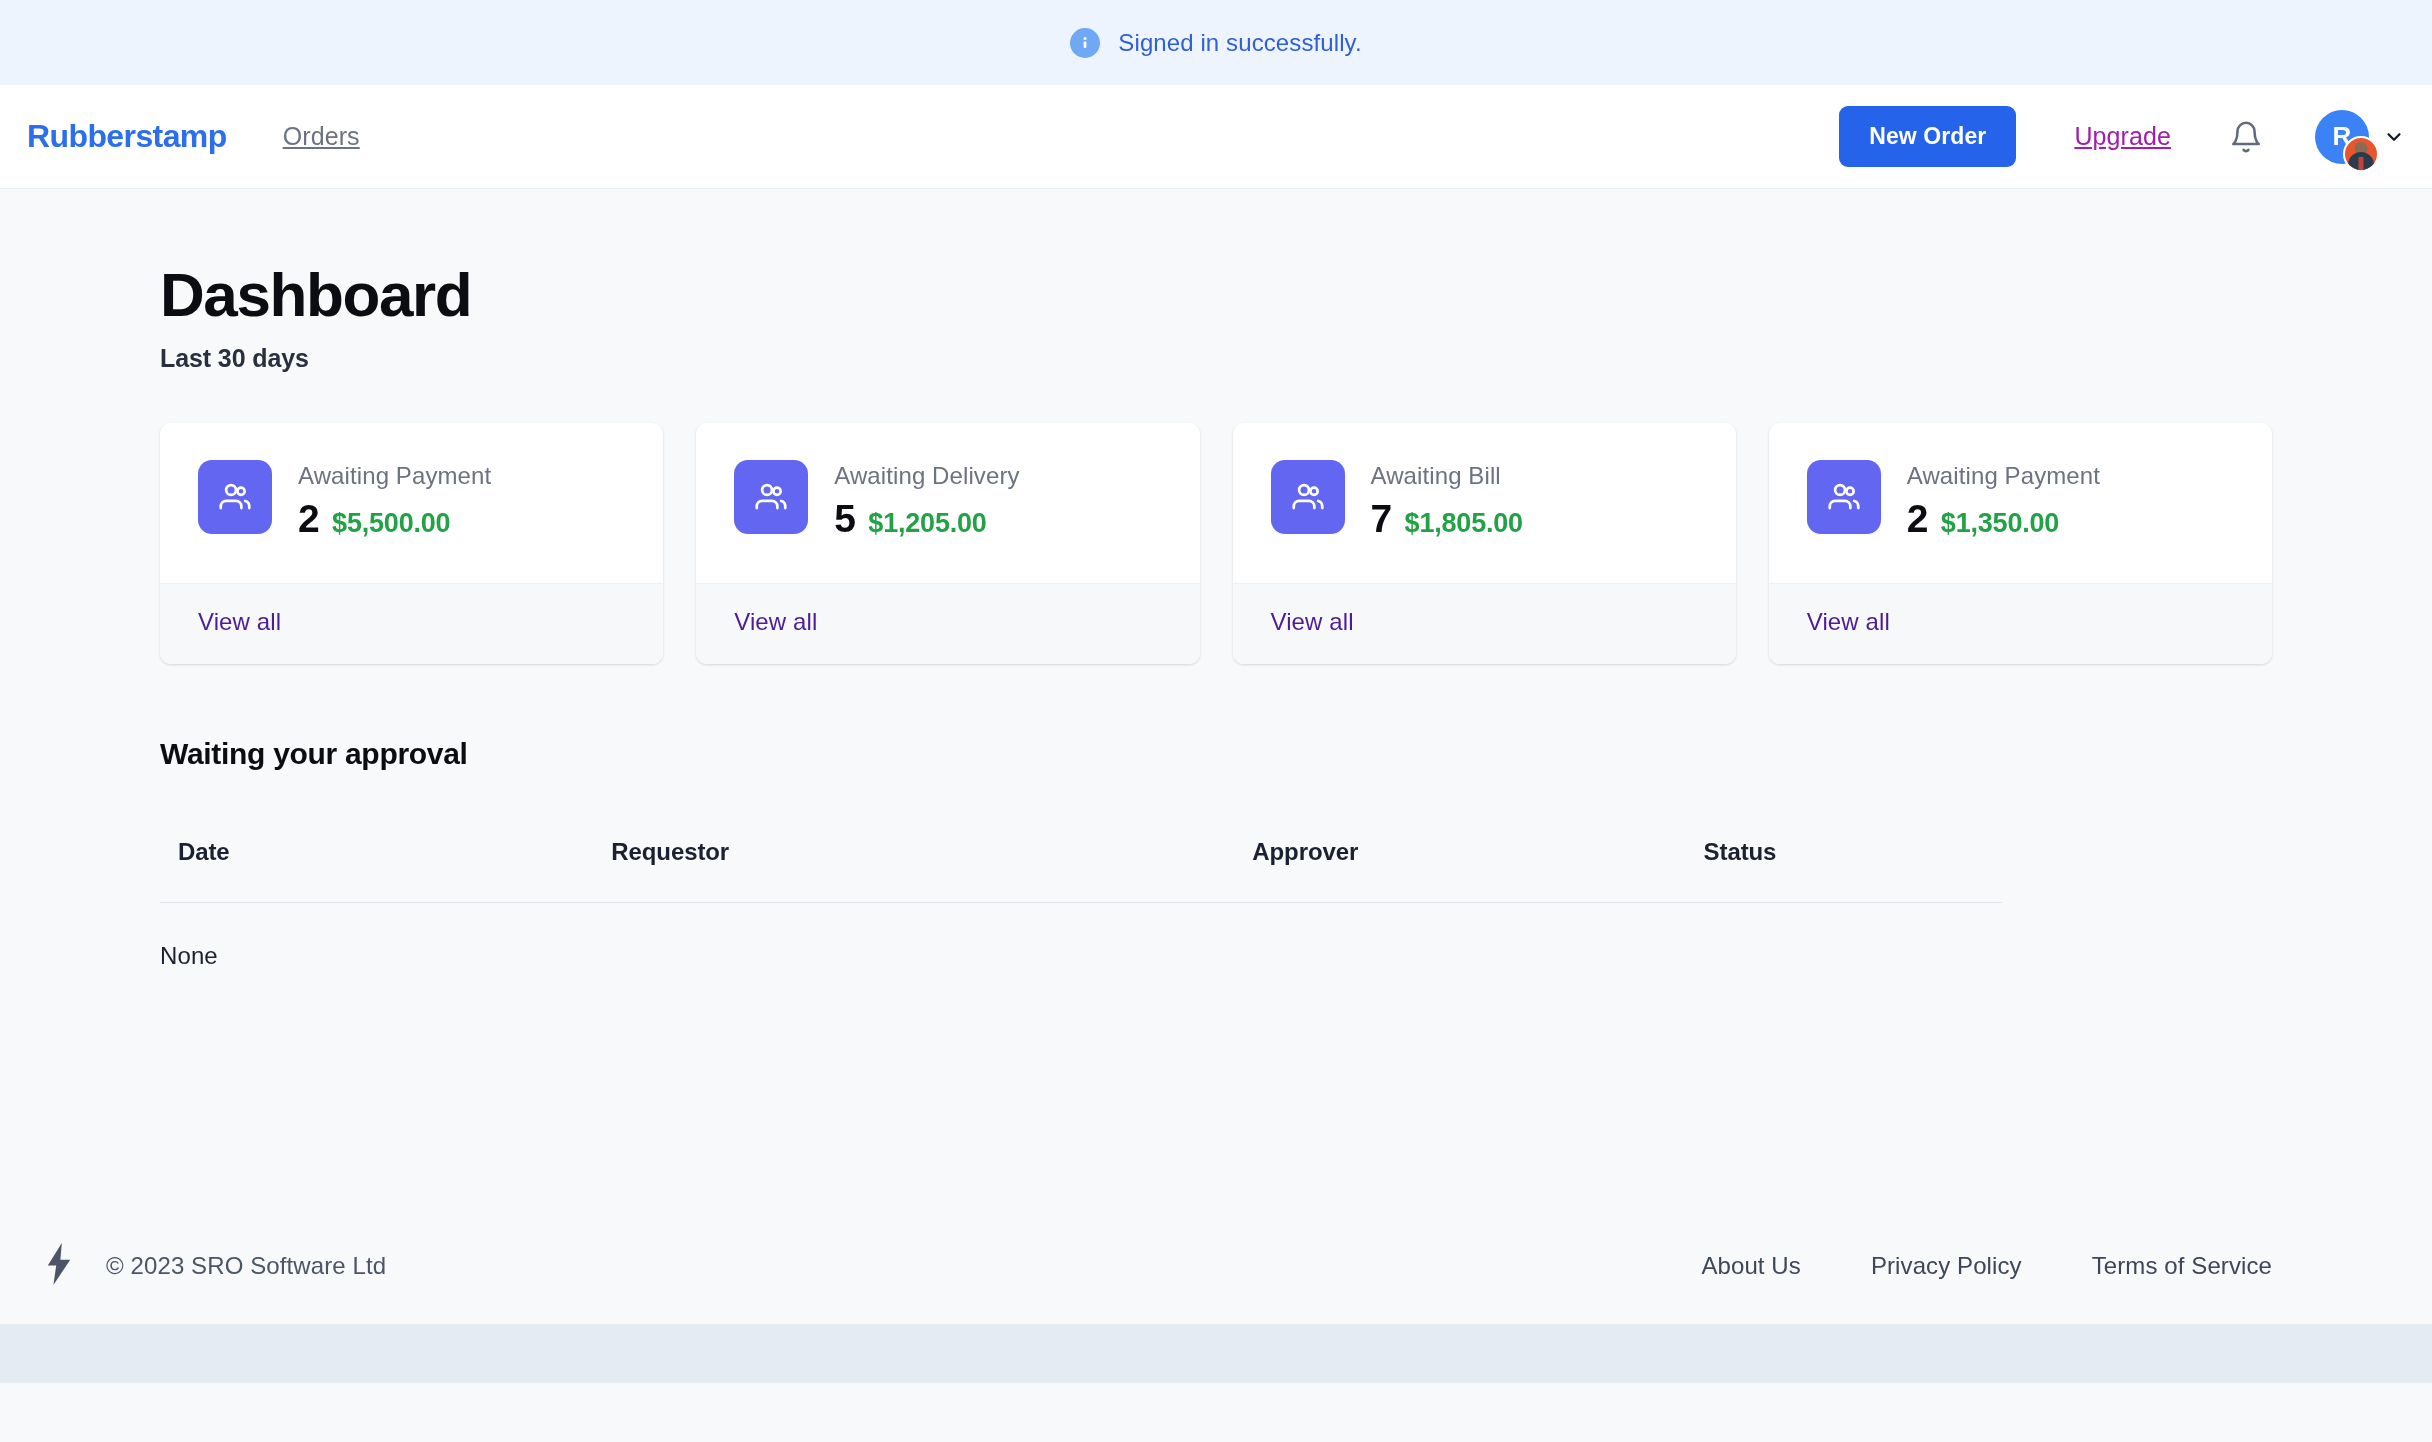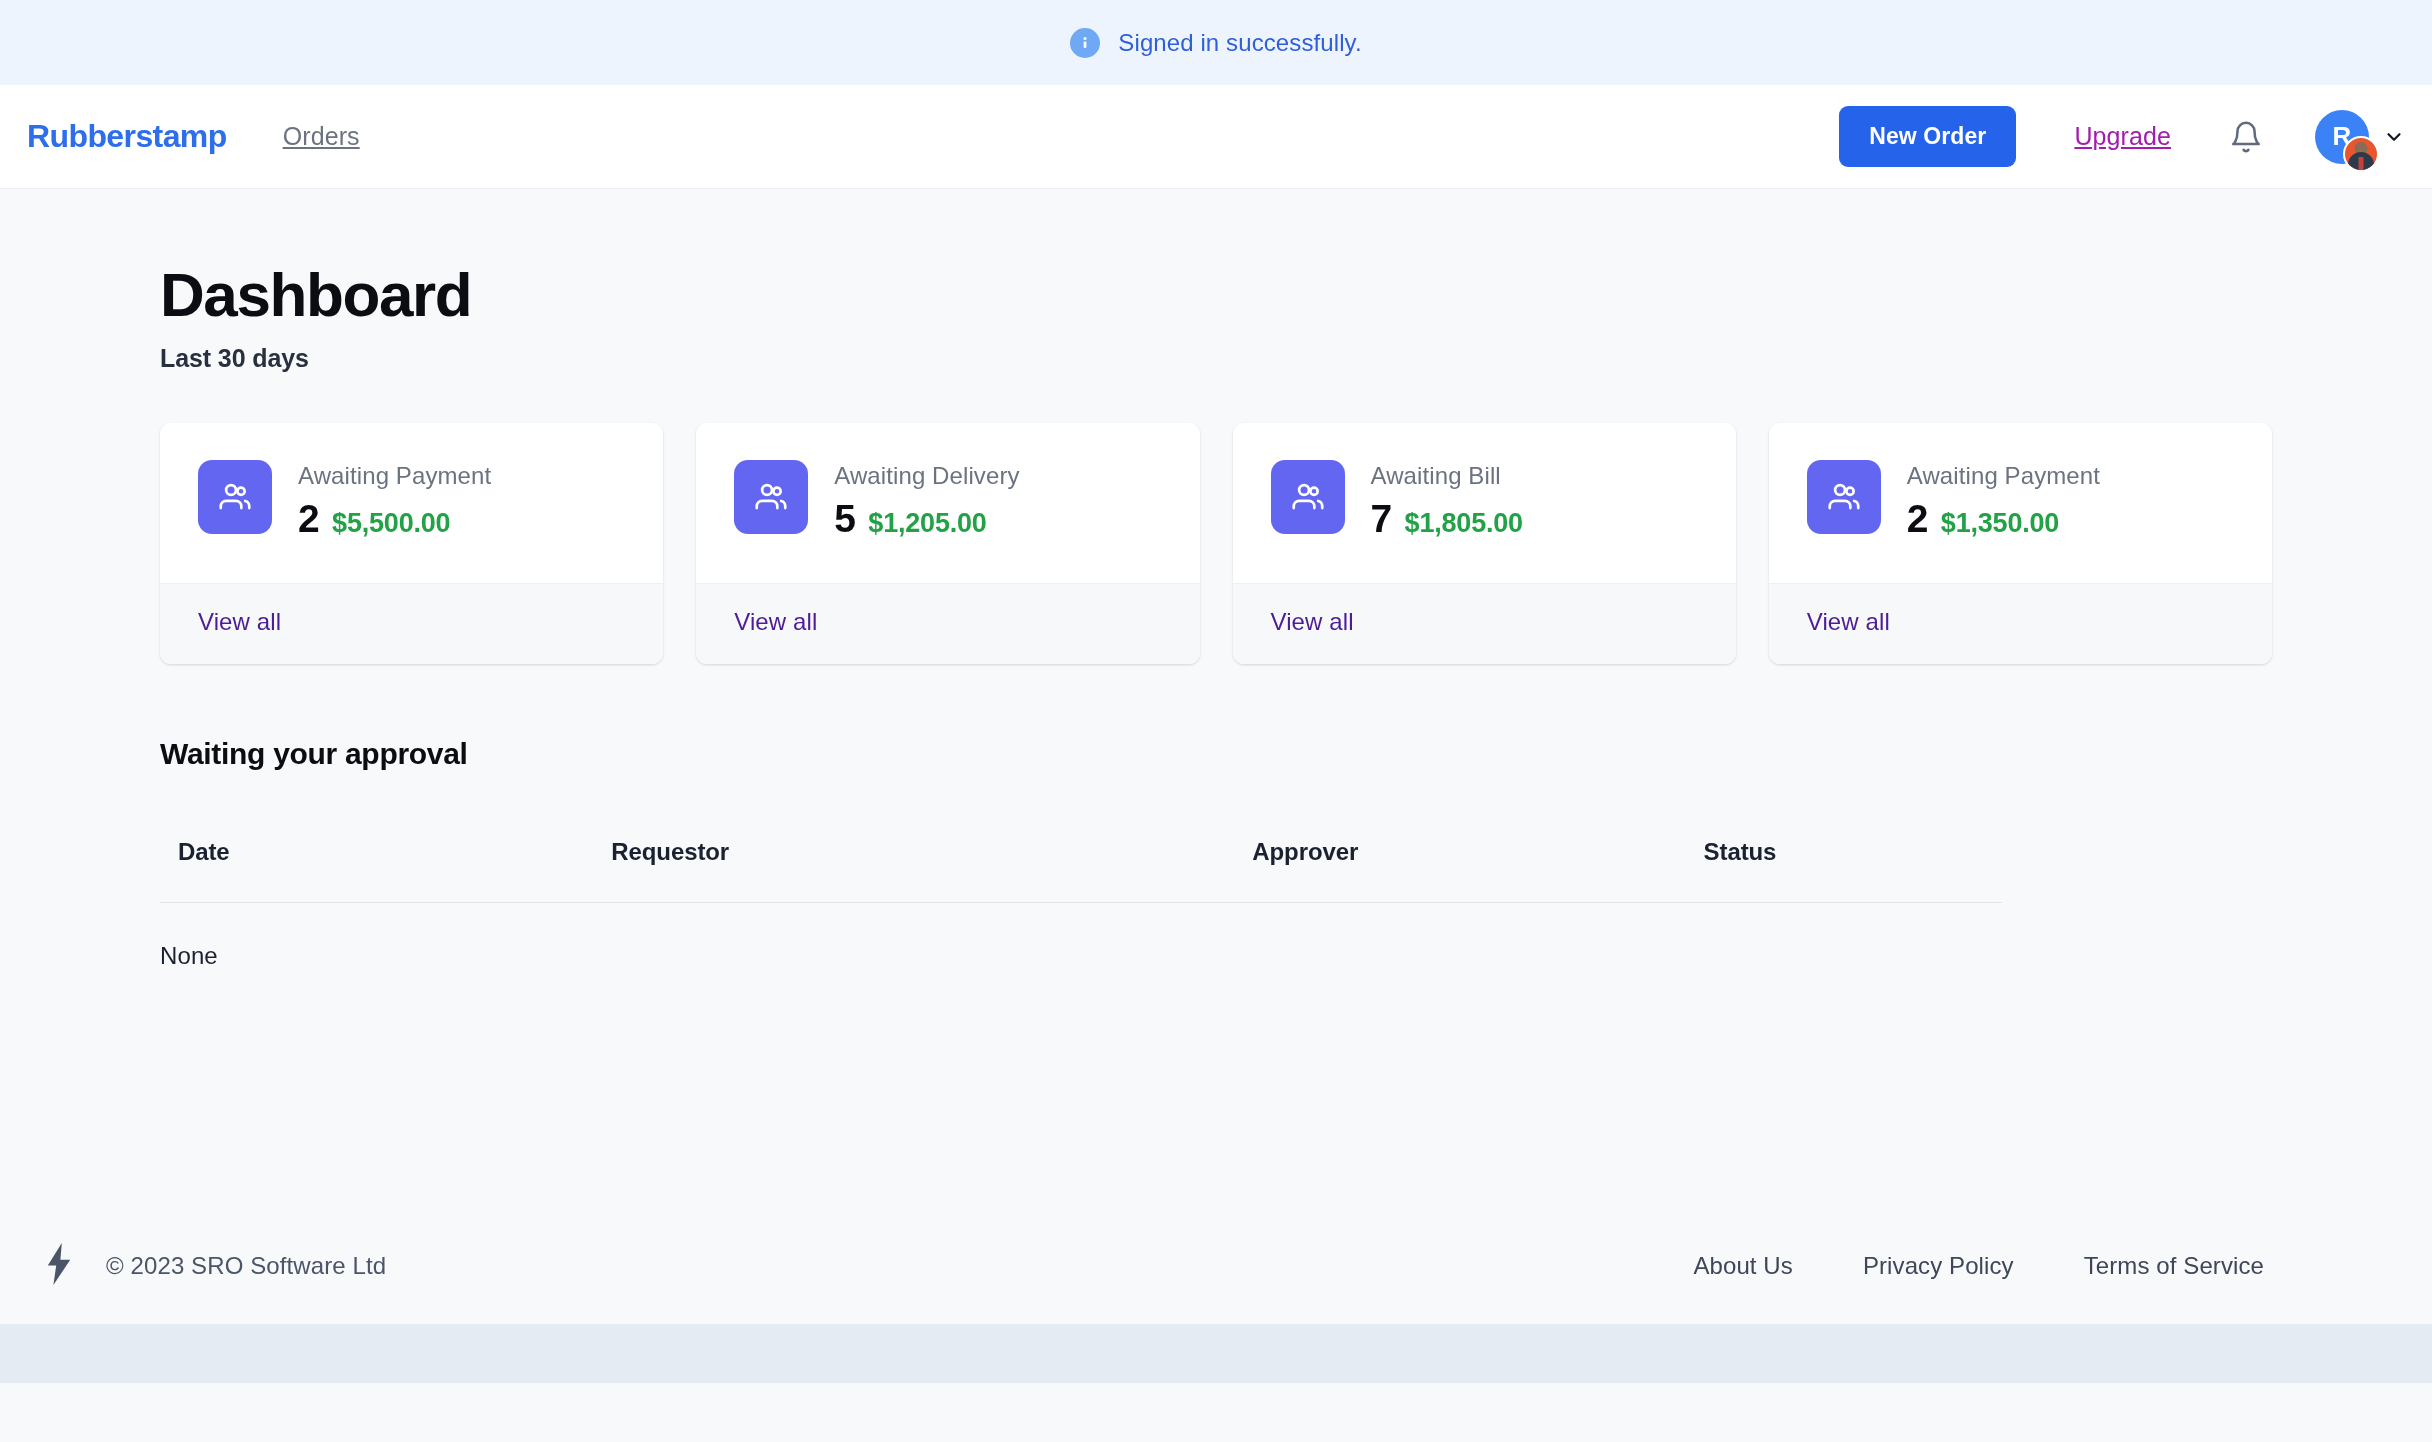--- a/index.html
+++ b/index.html
@@ -245,21 +245,21 @@
     letter-spacing: .1px;
   }
   .col-date     { width: 24.5%; padding-left: 18px; }
   .col-req      { width: 34.8%; }
   .col-app      { width: 24.5%; }
   .col-status   { width: 16.2%; }
 
   
   .footer {
     position: absolute;
-    left: 0; right: 8px;
+    left: 0; right: 0;
     bottom: 59px;
     height: 117px;
     background: #F8F9FB;
     display: flex;
     align-items: center;
     padding: 0 160px 0 42px;
   }
   .footer-left {
     display: flex; align-items: center; gap: 30px;
   }

